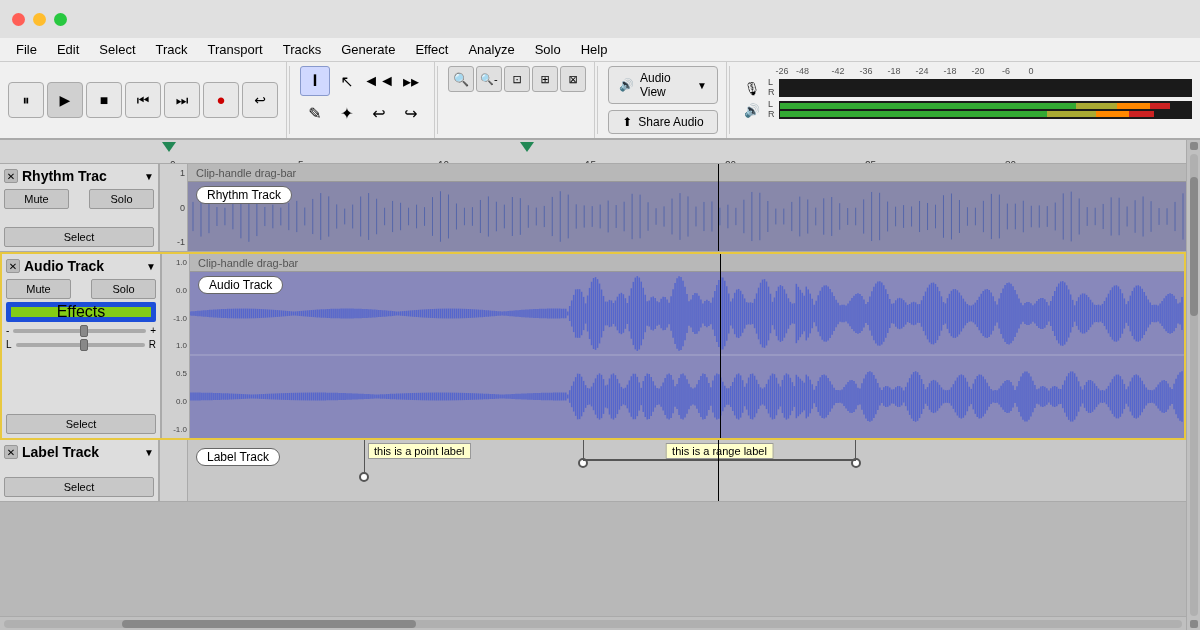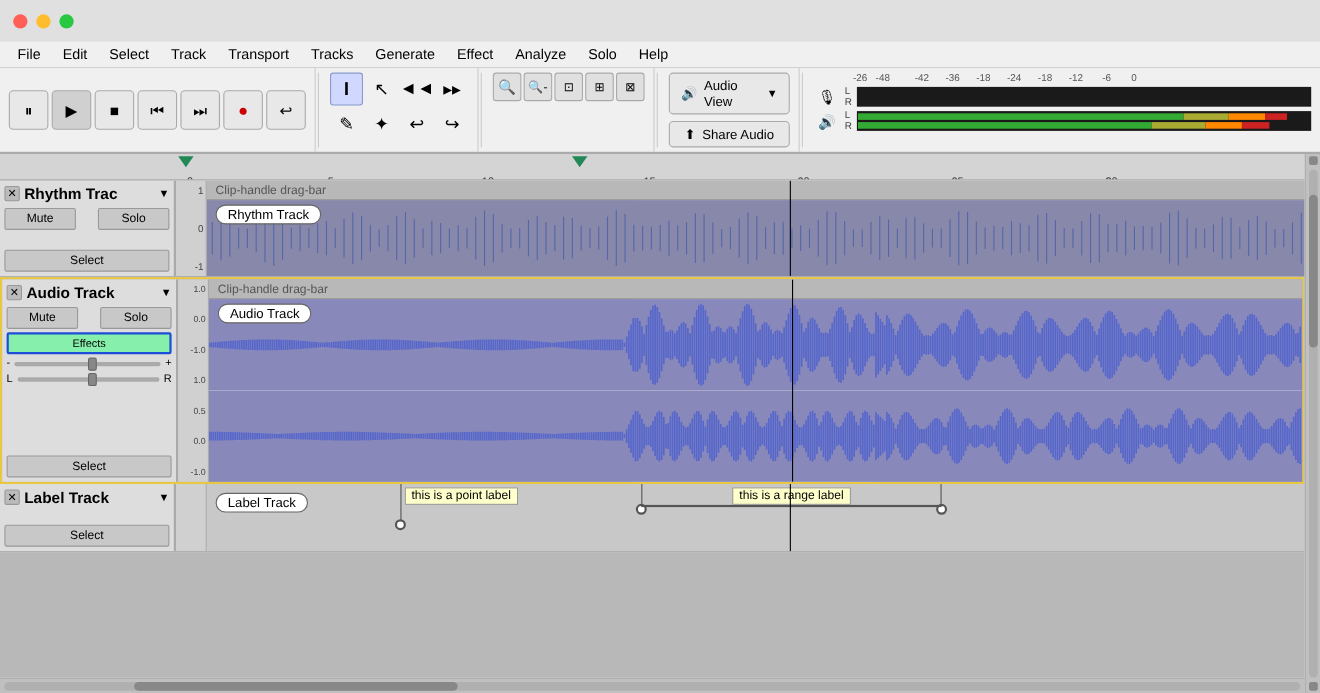--- a/index.html
+++ b/index.html
@@ -374,24 +374,24 @@
       border: 1px solid #aaa;
       border-radius: 3px;
       display: flex; align-items: center; justify-content: center;
       cursor: pointer;
       font-size: 13px;
     }
 
     .effects-btn {
       width: 100%;
       height: 20px;
-      background: #86efac;
-      border: 2px solid #1d4ed8;
+      background: #84cc16;
+      border: 5px solid #1d4ed8;
       border-radius: 2px;
-      font-size: 10px;
+      font-size: 16px;
       cursor: pointer;
       display: flex; align-items: center; justify-content: center;
     }
 
     
     .lr-label {
       font-size: 9px;
       color: #444;
       display: flex;
       flex-direction: column;
@@ -483,21 +483,21 @@
     <div class="vu-section">
 
       <div style="display:flex; margin-left:28px; font-size:9px; color:#555; gap:0;">
         <span style="min-width:28px; text-align:center;">-26</span>
         <span style="min-width:28px; ">-48</span>
         <span style="min-width:28px; text-align:center;">-42</span>
         <span style="min-width:28px; text-align:center;">-36</span>
         <span style="min-width:28px; text-align:center;">-18</span>
         <span style="min-width:28px; text-align:center;">-24</span>
         <span style="min-width:28px; text-align:center;">-18</span>
-        <span style="min-width:28px; text-align:center;">-12</span>
+        <span style="min-width:28px; text-align:center;">-20</span>
         <span style="min-width:28px; text-align:center;">-6</span>
         <span style="min-width:22px; text-align:center;">0</span>
       </div>
 
       <div class="vu-row">
         <span style="font-size:13px; width:24px; text-align:center;">🎙</span>
         <span class="lr-label">
             <span>L</span>
             <span>R</span>
           </span>

